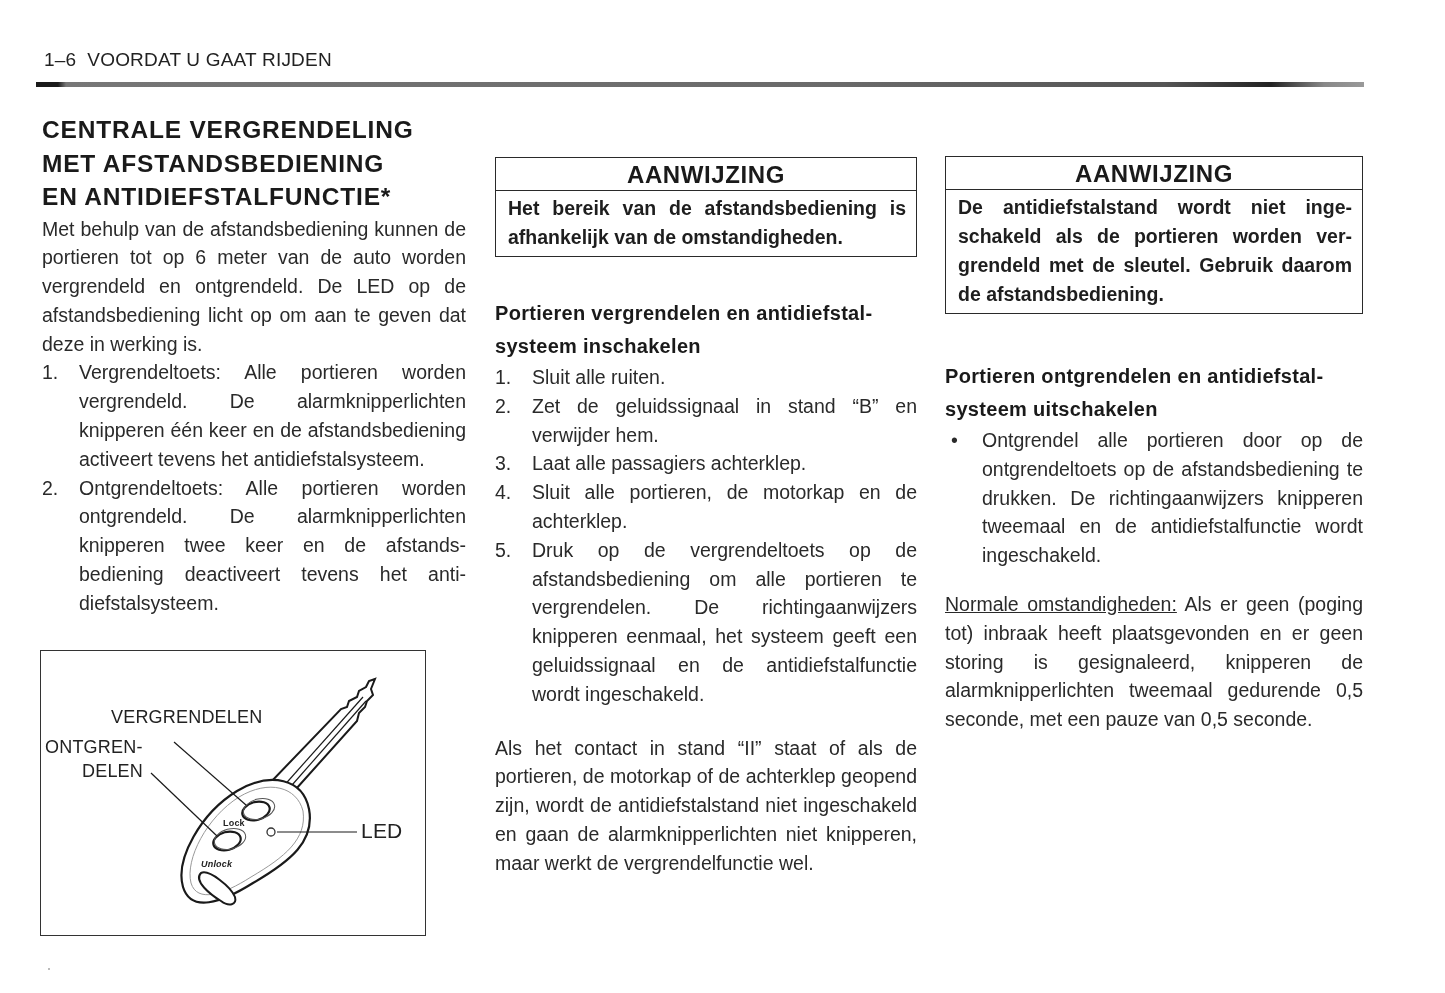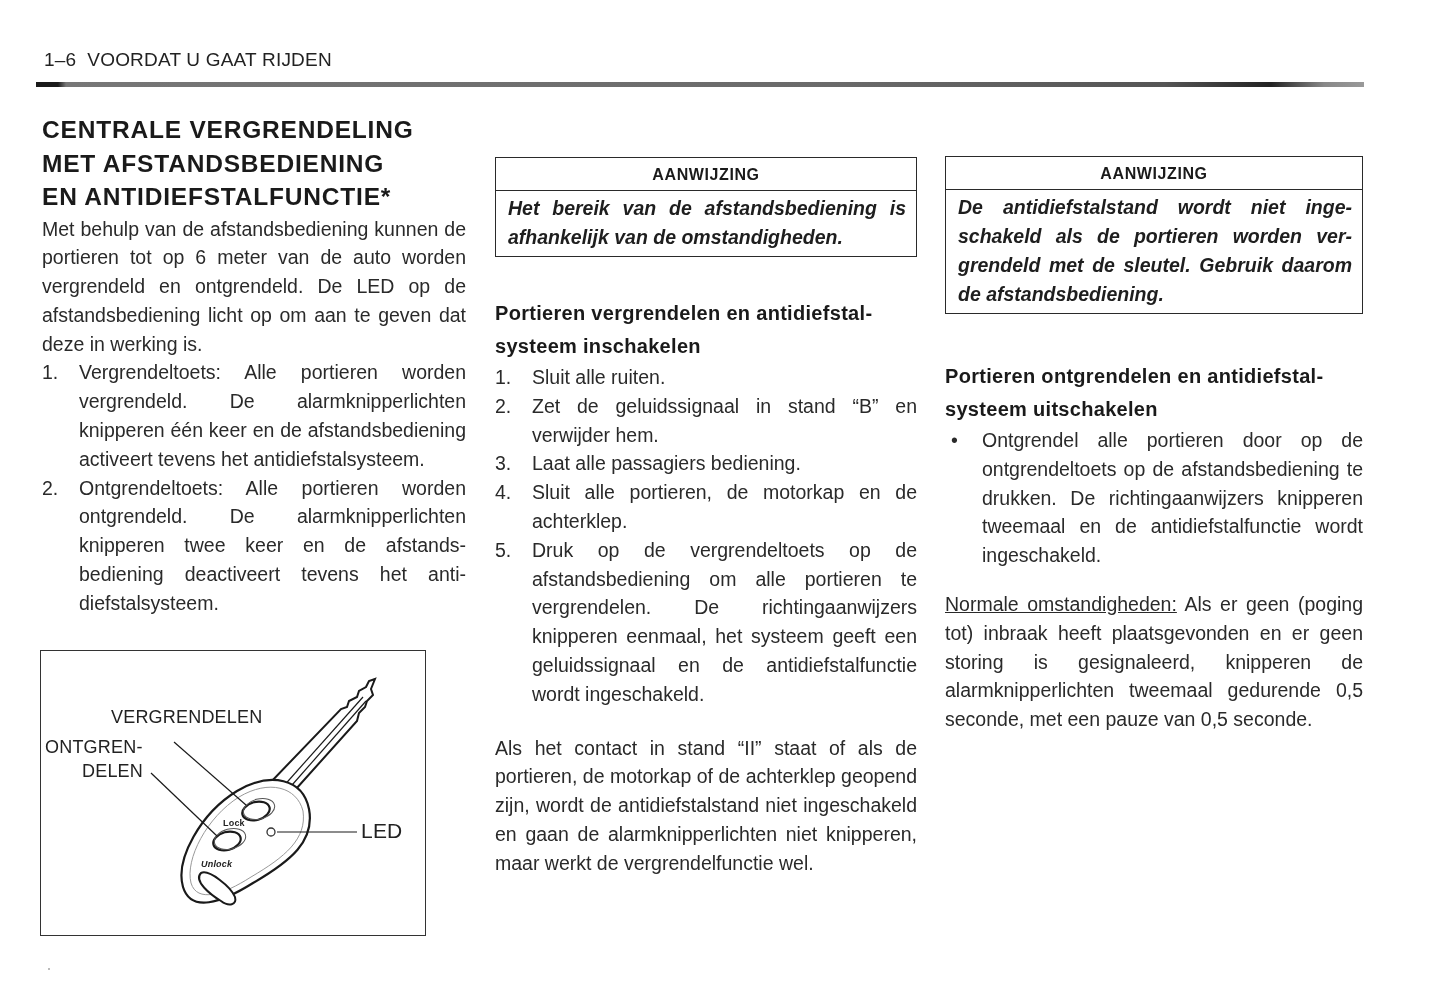--- a/index.html
+++ b/index.html
@@ -38,26 +38,26 @@
       position: absolute; left: 40px; top: 650px; width: 386px; height: 286px;
       border: 1.5px solid #333; box-sizing: border-box; background: #fff;
     }
     .fig-label { position: absolute; font-size: 18px; color: #222; letter-spacing: 0.2px; }
     .fig-svg { position: absolute; left: 0; top: 0; }
 
     .note {
       border: 1.8px solid #2a2a2a; box-sizing: border-box; width: 100%;
     }
     .note-title {
-      text-align: center; font-size: 16px; font-weight: bold; letter-spacing: 0.6px;
+      text-align: center; font-size: 24px; font-weight: bold; letter-spacing: 0.6px;
       padding: 6px 0 4px 0; border-bottom: 1.8px solid #2a2a2a; color: #1a1a1a;
       line-height: 22px;
     }
     .note-body {
-      font-style: italic; font-weight: bold; font-size: 19.5px; line-height: 29px;
+      font-weight: bold; font-size: 19.5px; line-height: 29px;
       padding: 3px 10px 4px 12px; text-align: justify; color: #1e1e1e;
     }
     .subhead {
       font-weight: bold; font-size: 20px; line-height: 33px; margin: 0; color: #1a1a1a;
       letter-spacing: 0.3px;
     }
     .bullet-list { list-style: none; margin: 0; padding: 0; }
     .bullet-list li {
       position: relative; padding-left: 37px;
       font-size: 19.5px; line-height: 28.8px; text-align: justify; color: #2a2a2a;
@@ -138,21 +138,21 @@
     <li>
       <span class="num">1.</span>
       <span>Sluit alle ruiten.</span>
     </li>
     <li>
       <span class="num">2.</span>
       <span>Zet de geluidssignaal in stand “B” en verwijder hem.</span>
     </li>
     <li>
       <span class="num">3.</span>
-      <span>Laat alle passagiers bediening.</span>
+      <span>Laat alle passagiers achterklep.</span>
     </li>
     <li>
       <span class="num">4.</span>
       <span>Sluit alle portieren, de motorkap en de achterklep.</span>
     </li>
     <li>
       <span class="num">5.</span>
       <span>Druk op de vergrendeltoets op de afstandsbediening om alle portieren te vergrendelen. De richtingaanwijzers knipperen eenmaal, het systeem geeft een geluidssignaal en de antidief­stalfunctie wordt ingeschakeld.</span>
     </li>
   </ol>

